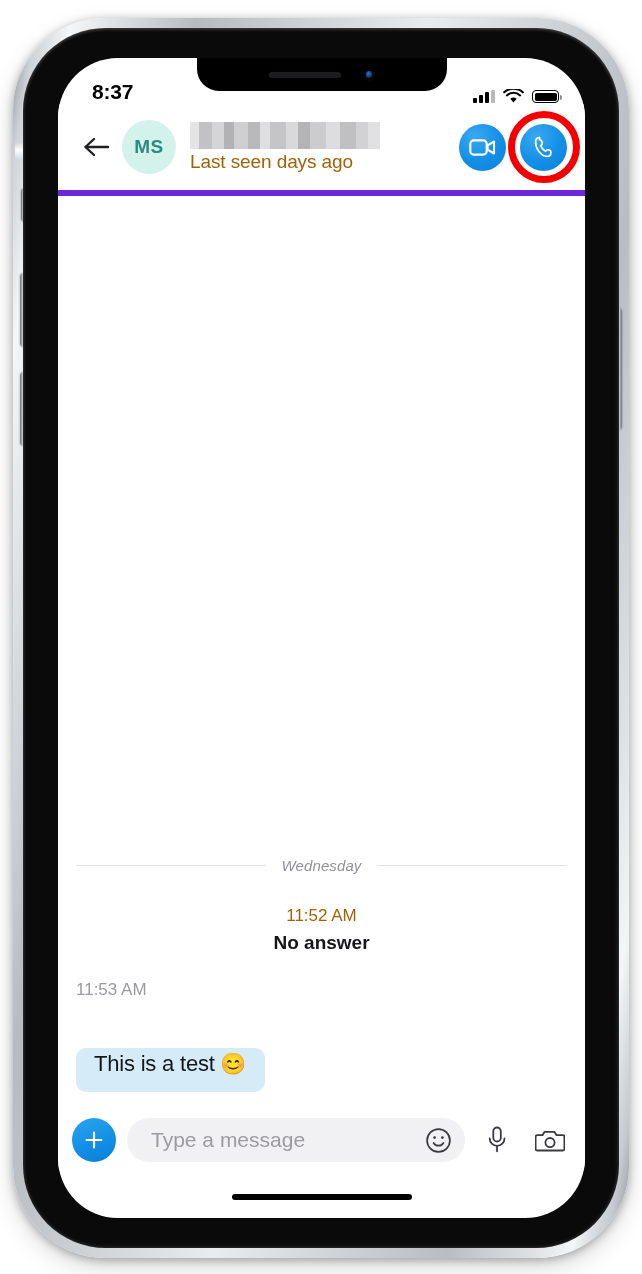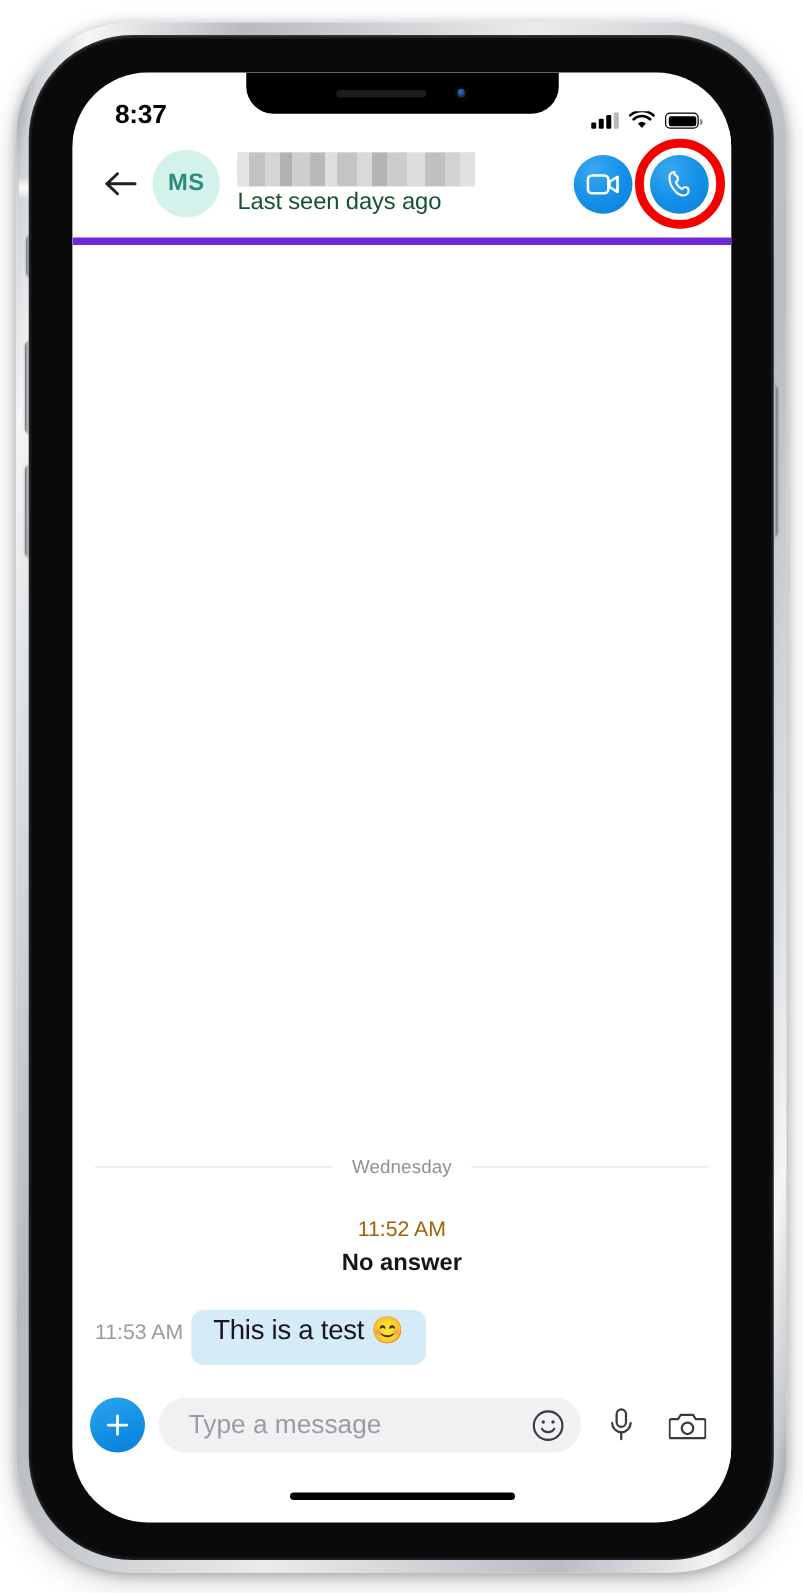--- a/index.html
+++ b/index.html
@@ -239,21 +239,21 @@
         #b0b0b3 108px 120px, #cacacd 120px 136px, #dcdcde 136px 150px,
         #bdbdc0 150px 166px, #d0d0d3 166px 178px, #e0e0e2 178px 190px),
       linear-gradient(180deg,
         rgba(255,255,255,0.55) 0 6px, rgba(0,0,0,0.05) 6px 17px, rgba(255,255,255,0.42) 17px 27px);
     background-blend-mode: normal, overlay;
     opacity: 0.95;
     filter: blur(0.4px);
   }
   #contact-status {
     font-size: 19px;
-    color: #14532d;
+    color: #a16207;
     letter-spacing: -0.1px;
   }
 
   #header-actions {
     display: flex;
     align-items: center;
     gap: 14px;
     flex: 0 0 auto;
     padding-right: 4px;
   }
@@ -302,41 +302,44 @@
   #day-divider .rule {
     flex: 1 1 auto;
     height: 1px;
     background: #e4e4e6;
   }
   #day-label {
     font-size: 15px;
     color: #90909a;
     letter-spacing: 0.1px;
     white-space: nowrap;
+    font-style: italic;
   }
 
   .event-block {
     text-align: center;
     margin-bottom: 26px;
   }
   .event-time {
     font-size: 17px;
     color: #a16207;
     margin-bottom: 6px;
   }
   .event-text {
     font-size: 19px;
     font-weight: bold;
     color: #16161a;
   }
 
   .msg-row-out {
     display: flex;
-    align-items: center;
+    flex-direction: column;
+    align-items: flex-start;
     margin-bottom: 18px;
+    gap: 40px;
   }
   .msg-time {
     font-size: 17px;
     color: #9a9aa0;
     margin-right: 6px;
     margin-bottom: 8px;
   }
   .bubble-out {
     background: #d5ecf8;
     border-radius: 10px;

